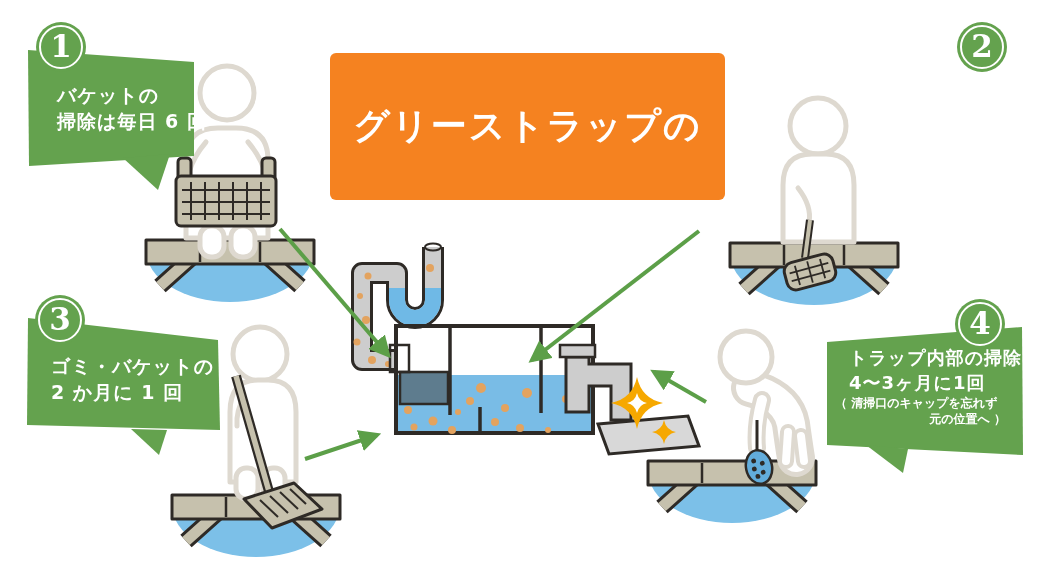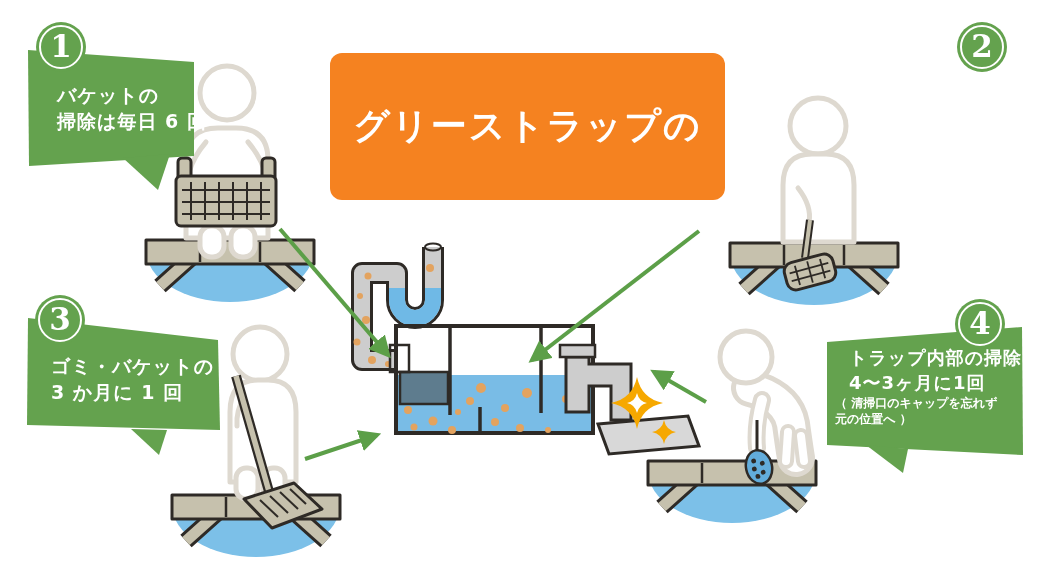--- a/index.html
+++ b/index.html
@@ -12,37 +12,37 @@
   
   .bubble-wrap{position:absolute;z-index:2;}
   .bubble-wrap svg{position:absolute;left:0;top:0;}
   .bubble-shape{fill:var(--green);}
   .bubble-text{position:absolute;color:#fff;font-weight:bold;white-space:nowrap;}
   .bubble-text .ln{letter-spacing:1px;margin-left:14px;}
   .bt-main{font-size:19px;line-height:26px;}
   .bt-mid{font-size:17px;line-height:27px;}
   .bt-b4{font-size:18px;line-height:25px;}
   .bt-note{font-size:12px;line-height:16px;letter-spacing:0;}
-  .bt-note-right{}
+  .bt-note-right{text-align:right;}
   
   .badge{
     position:absolute;z-index:3;width:50px;height:50px;border-radius:50%;
     background:var(--green);display:flex;align-items:center;justify-content:center;
   }
   .badge::before{
     content:"";position:absolute;inset:3px;border:2.5px solid #fff;border-radius:50%;
   }
   .badge span{
     color:#fff;font-family:"DejaVu Serif",serif;font-weight:bold;font-size:31px;
     line-height:1;position:relative;top:-1px;
   }
   
   .title-box{
     position:absolute;left:330px;top:53px;width:395px;height:147px;z-index:2;
-    background:var(--orange);border-radius:12px;color:#fff;font-weight:bold;
+    background:var(--orange);border-radius:6px;color:#fff;font-weight:bold;
     display:flex;flex-direction:column;align-items:center;justify-content:center;
     gap:6px;font-size:36px;letter-spacing:2px;text-align:center;
   }
   
   .fig{fill:#fff;stroke:var(--figure-outline);stroke-width:5;stroke-linejoin:round;}
   .figstroke{stroke:var(--figure-outline);stroke-width:5;fill:none;stroke-linecap:round;}
   .tan{fill:var(--deck-tan);stroke:var(--outline-dark);stroke-width:3;stroke-linejoin:round;}
   .darkline{stroke:var(--outline-dark);fill:none;}
   .grease{fill:var(--grease-orange);}
   .arrow{stroke:var(--arrow-green);stroke-width:4;fill:none;}
@@ -254,21 +254,21 @@
     <span>2</span>
   </div>
 
   <div class="bubble-wrap" style="left:18px;top:305px;width:215px;height:160px">
     <svg width="215" height="160">
       <polygon class="bubble-shape" points="10,13 200,35 202,125 9,120"></polygon>
       <polygon class="bubble-shape" points="113,124 149,125 141,150"></polygon>
     </svg>
     <div class="bubble-text bt-main" style="left:19px;top:48px">
       <div class="ln">ゴミ・バケットの</div>
-      <div class="ln">3 か月に 1 回</div>
+      <div class="ln">2 か月に 1 回</div>
     </div>
   </div>
   <div class="badge" style="left:35px;top:295px">
     <span>3</span>
   </div>
 
   <div class="bubble-wrap" style="left:818px;top:315px;width:215px;height:165px">
     <svg width="215" height="165">
       <polygon class="bubble-shape" points="9,27 204,12 205,140 9,130"></polygon>
       <polygon class="bubble-shape" points="48,130 90,134 85,158"></polygon>

